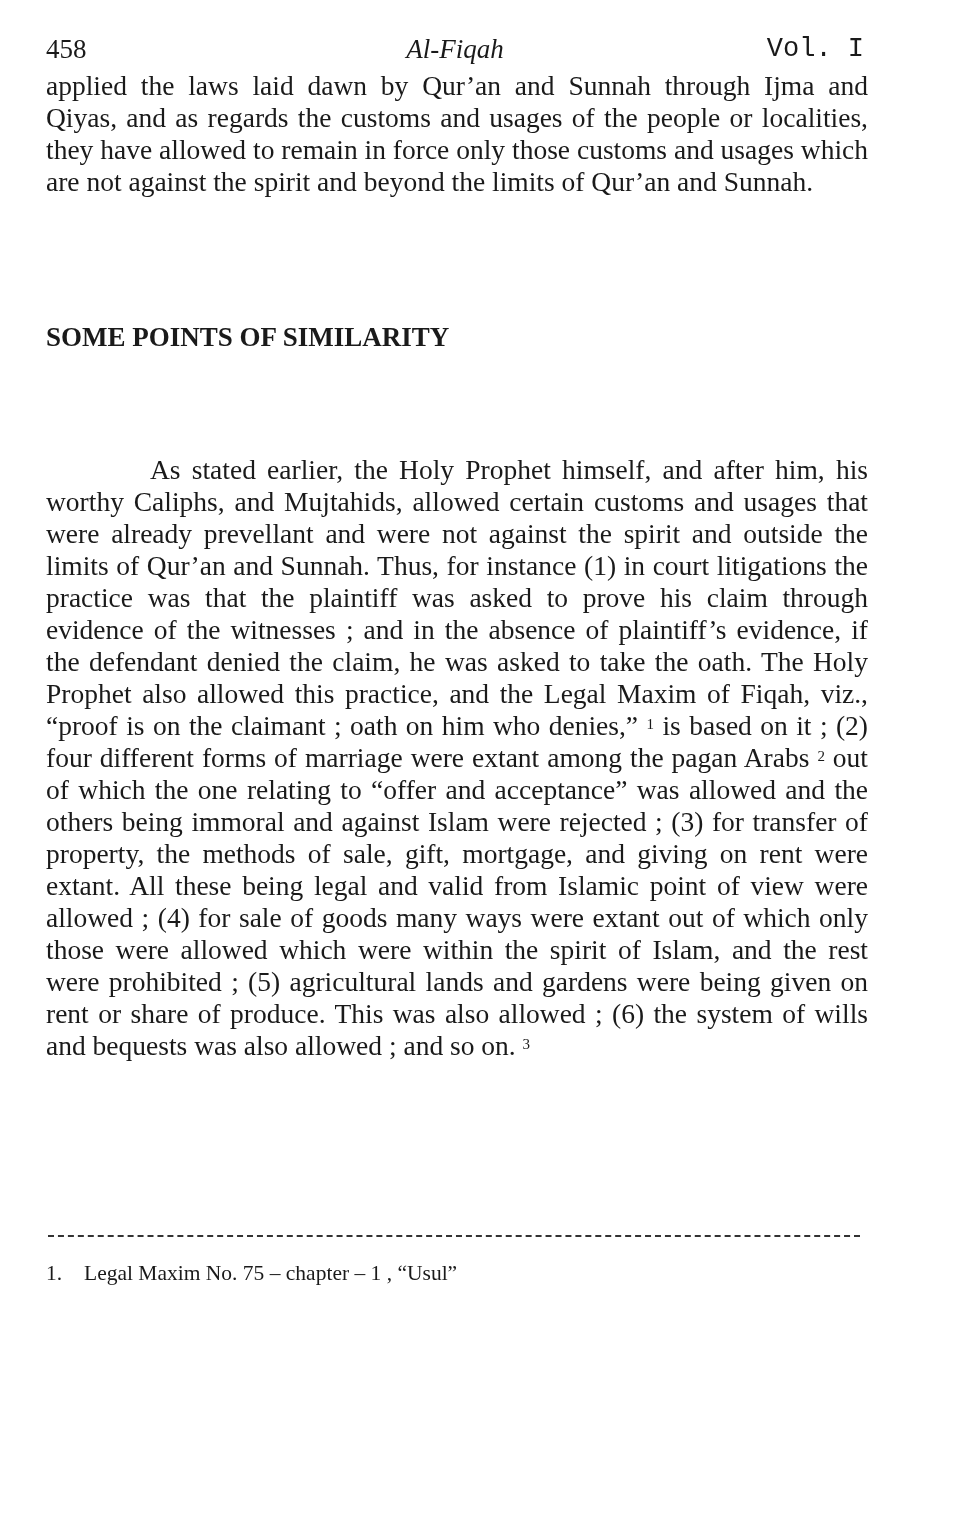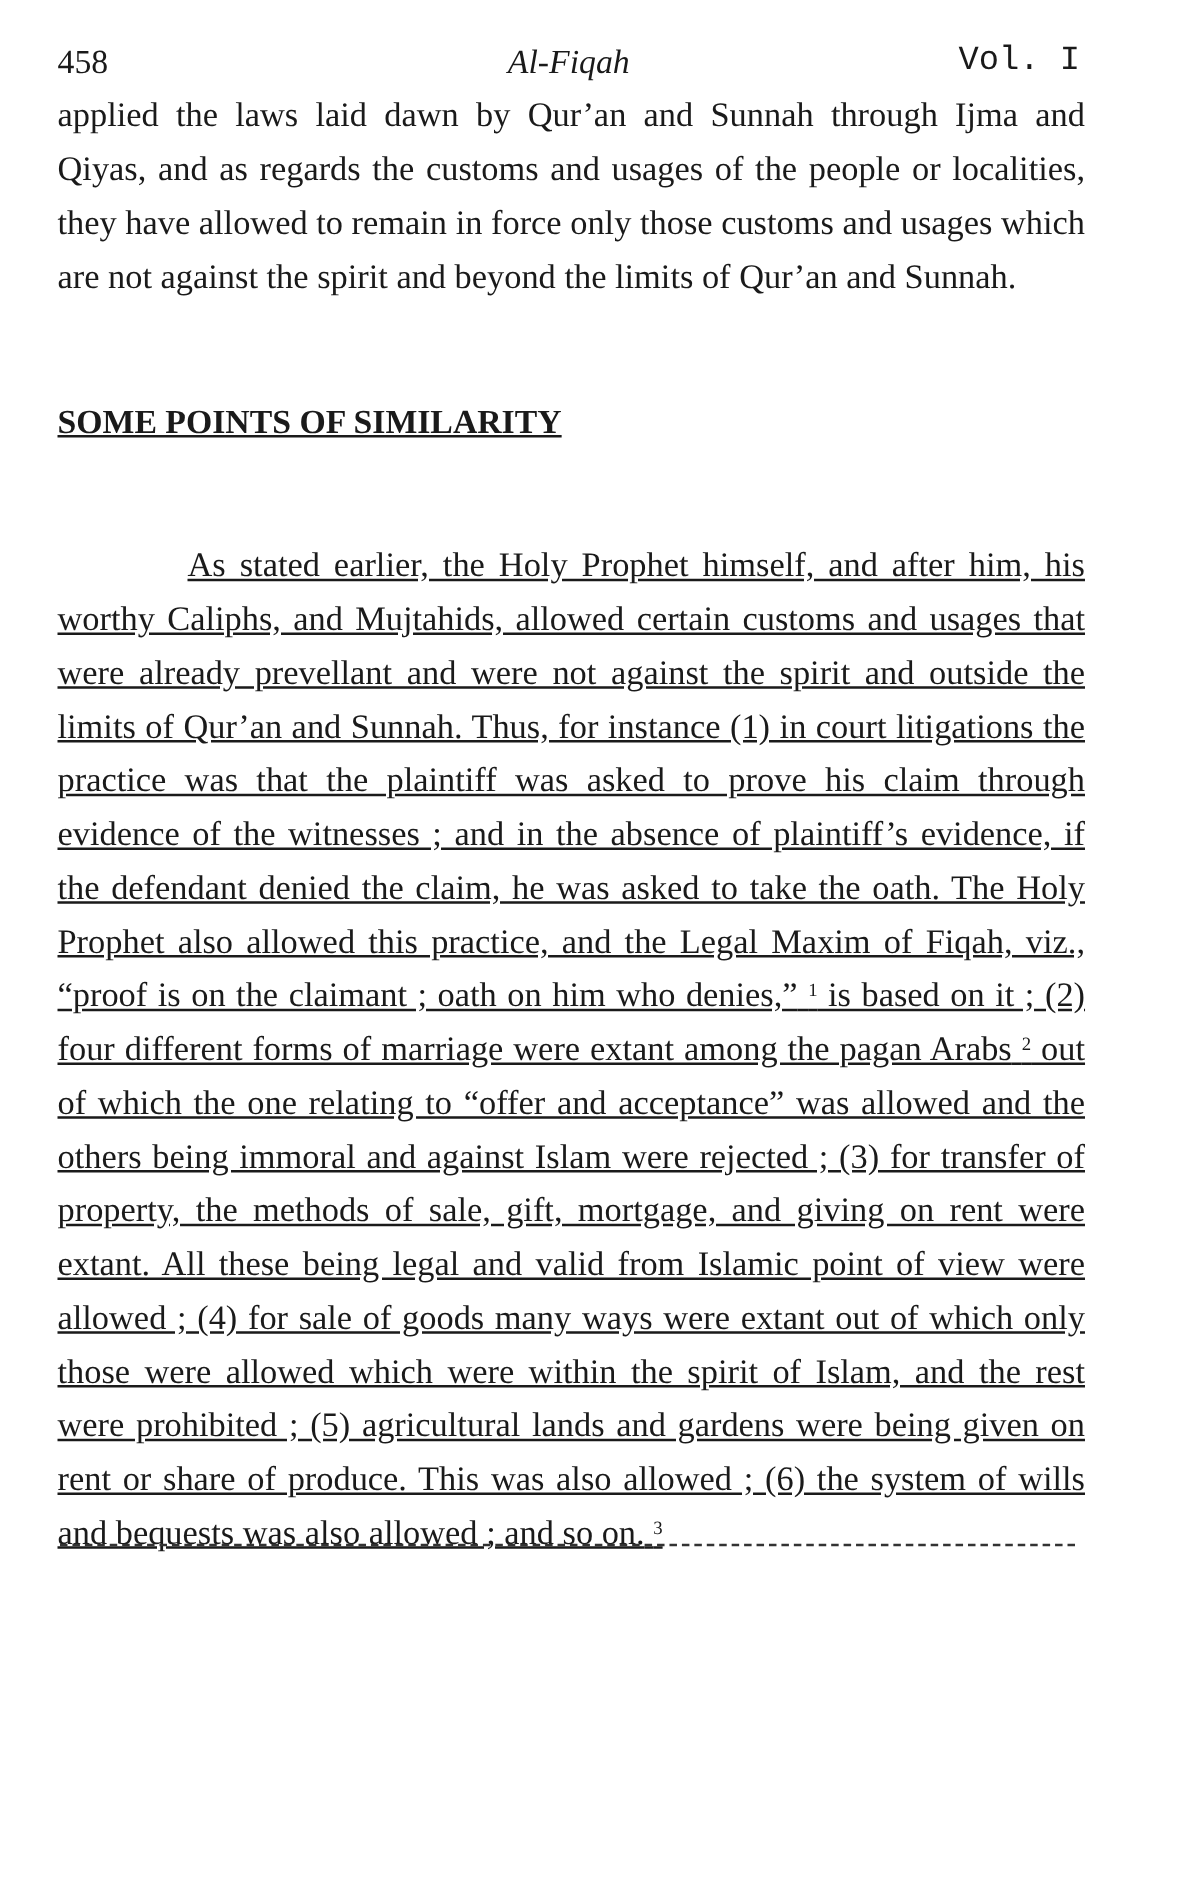--- a/index.html
+++ b/index.html
@@ -3,25 +3,25 @@
 <meta charset="utf-8">
 <style>
   html, body { margin: 0; padding: 0; background: #ffffff; }
   body { width: 960px; height: 1520px; position: relative; overflow: hidden;
          font-family: "Liberation Serif", "DejaVu Serif", serif; color: #1a1a1a; }
   .header { position: absolute; top: 0; left: 46px; width: 818px; height: 36px; margin-top: 32px; }
   .header span { position: absolute; top: 2px; font-size: 27px; }
   .pg { left: 0; }
   .title { left: 0; right: 0; text-align: center; font-style: italic; }
   .vol { right: 0; font-family: Liberation Mono, monospace; }
-  .para { position: absolute; left: 46px; width: 822px; font-size: 27.5px; line-height: 43px;
+  .para { position: absolute; left: 46px; width: 822px; font-size: 27.5px; line-height: 32px;
           text-align: justify; text-align-last: left; margin: 0; }
   .p1 { top: 70px; }
-  .heading { position: absolute; left: 46px; top: 322px; font-size: 27px; font-weight: bold; margin: 0; text-decoration: underline; }
-  .p2 { top: 430px; text-indent: 104px; text-decoration: underline; }
+  .heading { position: absolute; left: 46px; top: 322px; font-size: 27px; font-weight: bold; margin: 0; }
+  .p2 { top: 454px; text-indent: 104px; }
   sup { font-size: 15px; vertical-align: top; position: relative; top: -2px; }
   .rule { position: absolute; left: 48px; top: 1235px; width: 812px; border-top: 2px dashed #333; }
   .notes { position: absolute; left: 46px; top: 1258px; font-size: 21.5px; line-height: 30px; margin: 0; padding: 0; list-style: none; }
   .notes li span.n { display: inline-block; width: 38px; }
 </style>
 </head>
 <body>
 
 <div class="header">
   <span class="pg">458</span>
@@ -31,13 +31,14 @@
 
 <p class="para p1">applied the laws  laid dawn by Qur’an and Sunnah through Ijma and Qiyas, and as regards the customs and usages of the people or localities, they have allowed to remain in force only those customs and usages which are not against the spirit and beyond the limits of Qur’an and Sunnah.</p>
 
 <h2 class="heading">SOME POINTS OF SIMILARITY</h2>
 
 <p class="para p2"><span>As stated earlier, the Holy Prophet  himself, and after him, his worthy Caliphs, and Mujtahids, allowed certain customs and usages that were already prevellant and were not against the spirit and outside the limits of Qur’an and Sunnah. Thus, for instance (1) in court litigations the practice was that the plaintiff was asked to prove his claim through evidence of the witnesses ; and in the absence of plaintiff’s evidence, if the defendant denied the claim, he was asked to take the oath. The Holy Prophet also allowed this practice, and the Legal Maxim of Fiqah, viz., “proof is on the claimant ; oath on him who denies,”</span> <sup>1</sup><span> is based on it ; (2) four different forms of marriage were extant among the pagan Arabs</span> <sup>2</sup><span> out of which the one relating to “offer and acceptance” was allowed and the others being immoral and against Islam were rejected ; (3) for  transfer of property, the methods of sale, gift, mortgage, and giving on rent were extant. All these being legal and valid from Islamic point of view were allowed ; (4) for sale of goods many ways were extant out of which only those were allowed which were within the spirit of Islam, and the rest were prohibited ; (5) agricultural lands and gardens were being given on rent or share of produce. This was also allowed ; (6) the system of wills and bequests was also allowed ; and so on.</span> <sup>3</sup></p>
 
 <div class="rule"></div>
 
 <ul class="notes">
+  <li><span class="n">1.</span><span>Legal Maxim No. 75 – chapter – 1 , “Usul”</span></li>
 </ul>
 
 </body></html>

